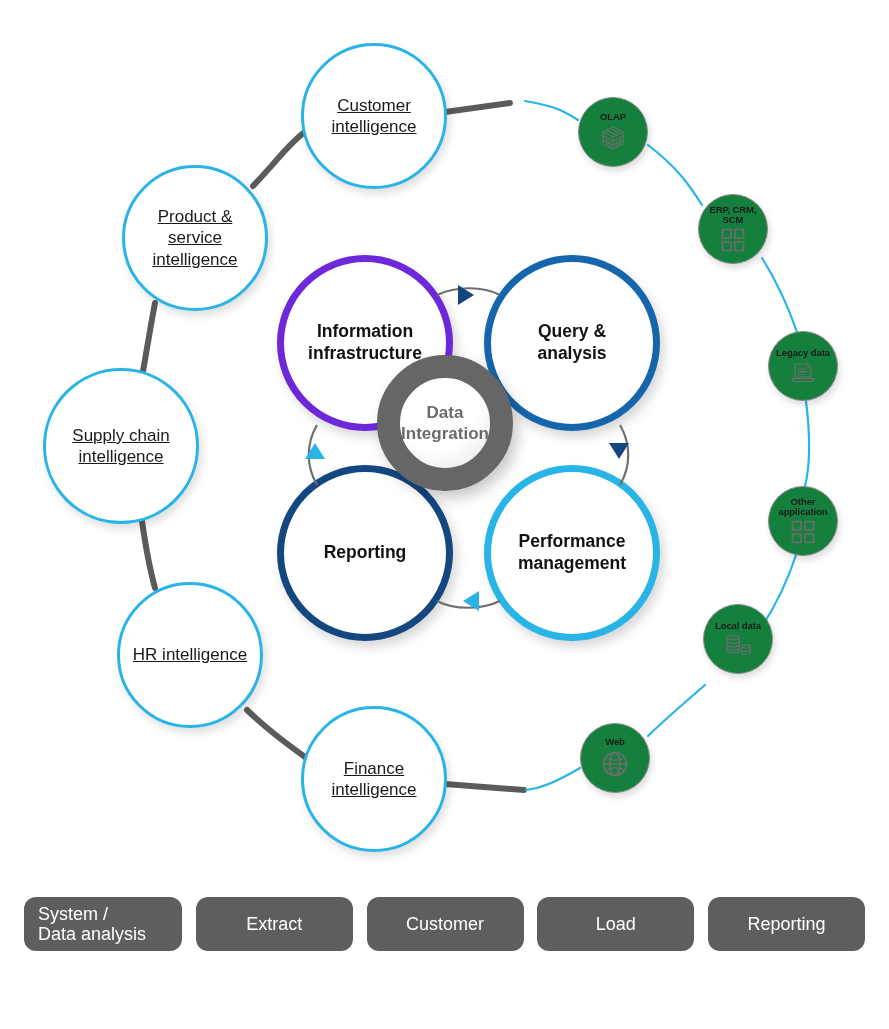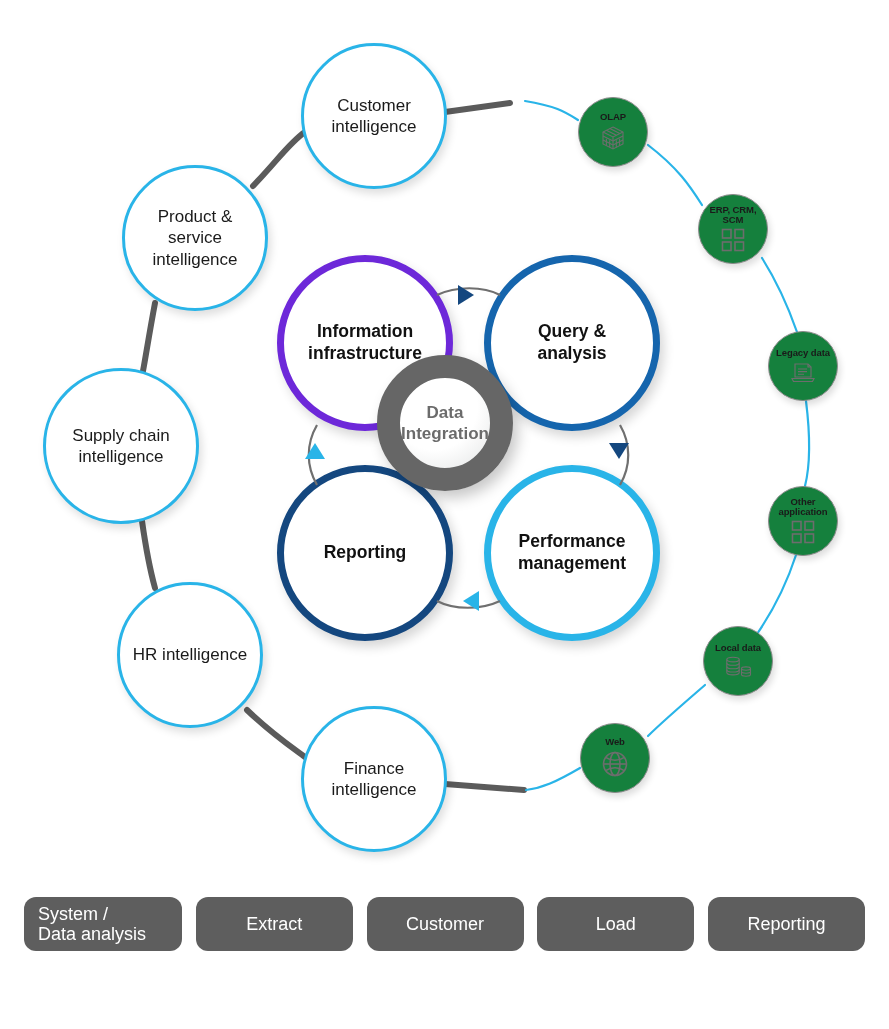--- a/index.html
+++ b/index.html
@@ -12,21 +12,21 @@
 
   
   .bubble{
     position:absolute;border-radius:50%;background:#ffffff;
     display:flex;align-items:center;justify-content:center;text-align:center;
     color:#1a1a1a;line-height:1.25;
     box-shadow:3px 5px 9px rgba(0,0,0,0.13);
     box-sizing:border-box;
   }
   .bubble.cyan{border:3px solid #29b4e8;}
-  .bubble span{display:block;padding:0 6px;}
+  .bubble span{display:block;padding:0 6px;text-decoration:underline;}
 
   
   .core{
     position:absolute;border-radius:50%;background:#ffffff;
     display:flex;align-items:center;justify-content:center;text-align:center;
     font-weight:bold;color:#111111;line-height:1.25;
     box-shadow:4px 6px 11px rgba(0,0,0,0.16);
     box-sizing:border-box;
   }
   .core span{display:block;padding:0 14px;}
@@ -191,21 +191,21 @@
     <div class="sicon">
       <svg width="26" height="26" viewBox="0 0 26 26" fill="none" stroke="#6d6d6d" stroke-width="1.6">
         <rect x="2.5" y="2.5" width="8.5" height="8.5"></rect>
         <rect x="15" y="2.5" width="8.5" height="8.5"></rect>
         <rect x="2.5" y="15" width="8.5" height="8.5"></rect>
         <rect x="15" y="15" width="8.5" height="8.5"></rect>
       </svg>
     </div>
   </div>
 
-  <div class="srcnode" style="left:703px;top:626px;">
+  <div class="srcnode" style="left:703px;top:604px;">
     <div class="slabel">Local data</div>
     <div class="sicon">
       <svg width="30" height="24" viewBox="0 0 30 24" fill="none" stroke="#6d6d6d" stroke-width="1.1">
         <ellipse cx="10" cy="4.6" rx="6.2" ry="2.3"></ellipse>
         <path d="M3.8 4.6 L3.8 17.6 C3.8 18.9 6.6 19.9 10 19.9 C13.4 19.9 16.2 18.9 16.2 17.6 L16.2 4.6"></path>
         <path d="M3.8 8 C3.8 9.3 6.6 10.3 10 10.3 C13.4 10.3 16.2 9.3 16.2 8"></path>
         <path d="M3.8 11.4 C3.8 12.7 6.6 13.7 10 13.7 C13.4 13.7 16.2 12.7 16.2 11.4"></path>
         <path d="M3.8 14.7 C3.8 16 6.6 17 10 17 C13.4 17 16.2 16 16.2 14.7"></path>
         <ellipse cx="23" cy="13.6" rx="4.5" ry="1.7"></ellipse>
         <path d="M18.5 13.6 L18.5 19.6 C18.5 20.6 20.5 21.3 23 21.3 C25.5 21.3 27.5 20.6 27.5 19.6 L27.5 13.6"></path>

